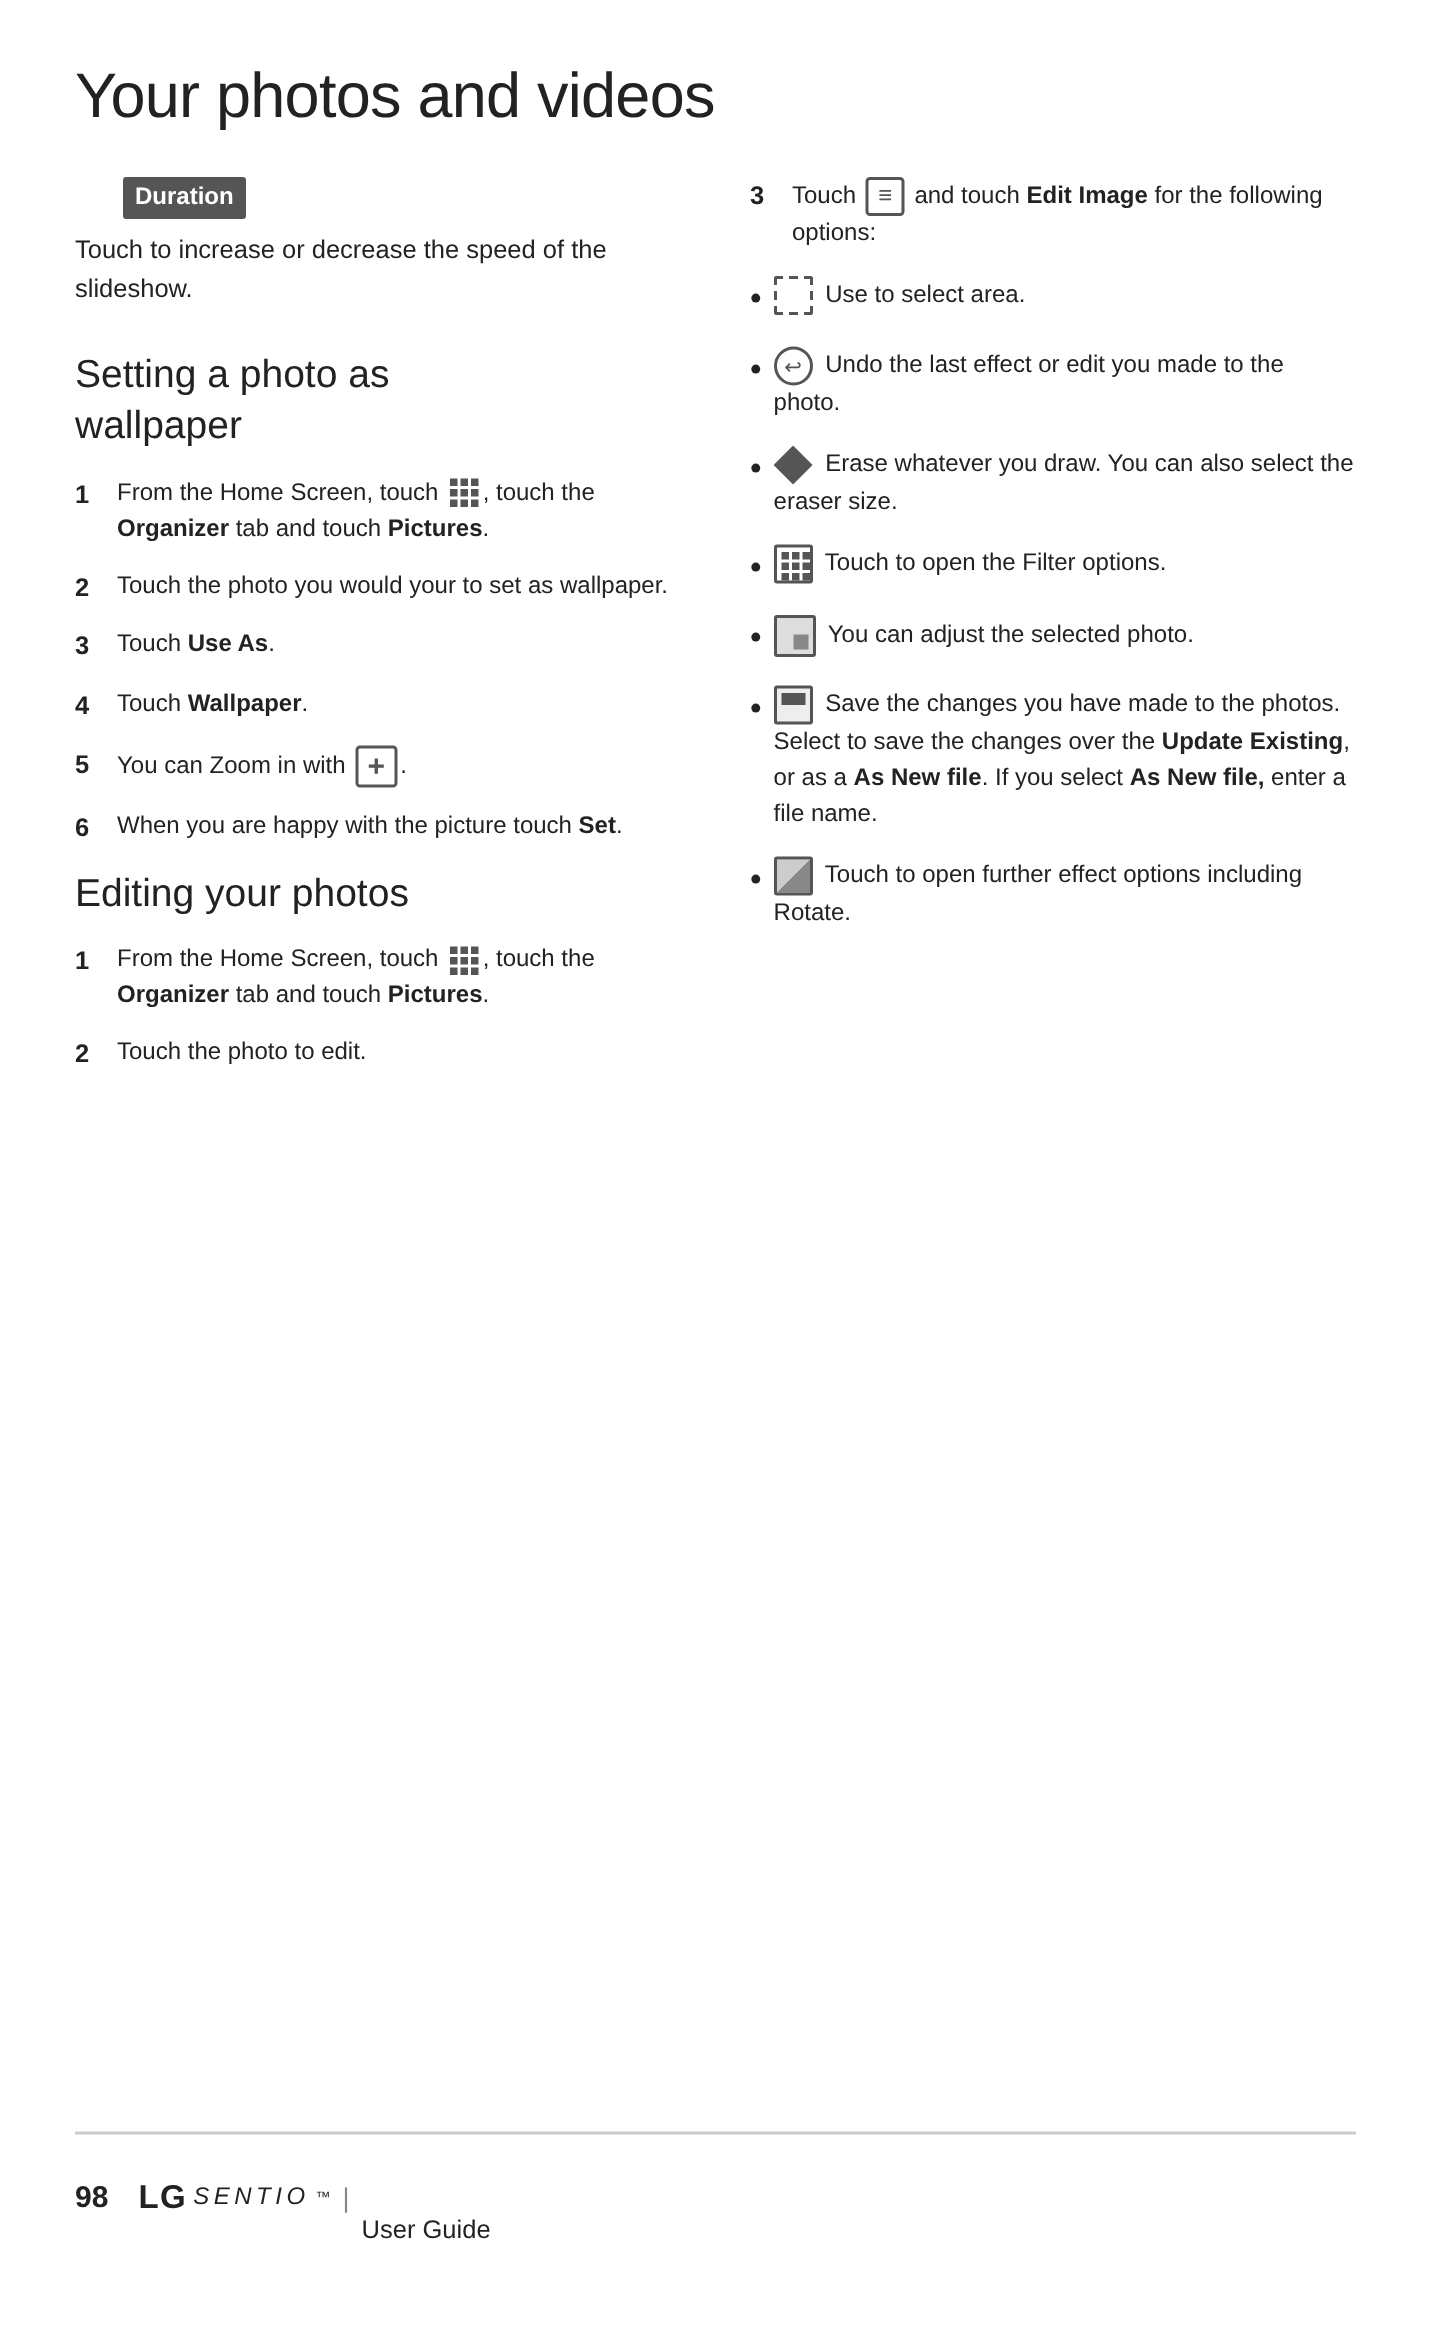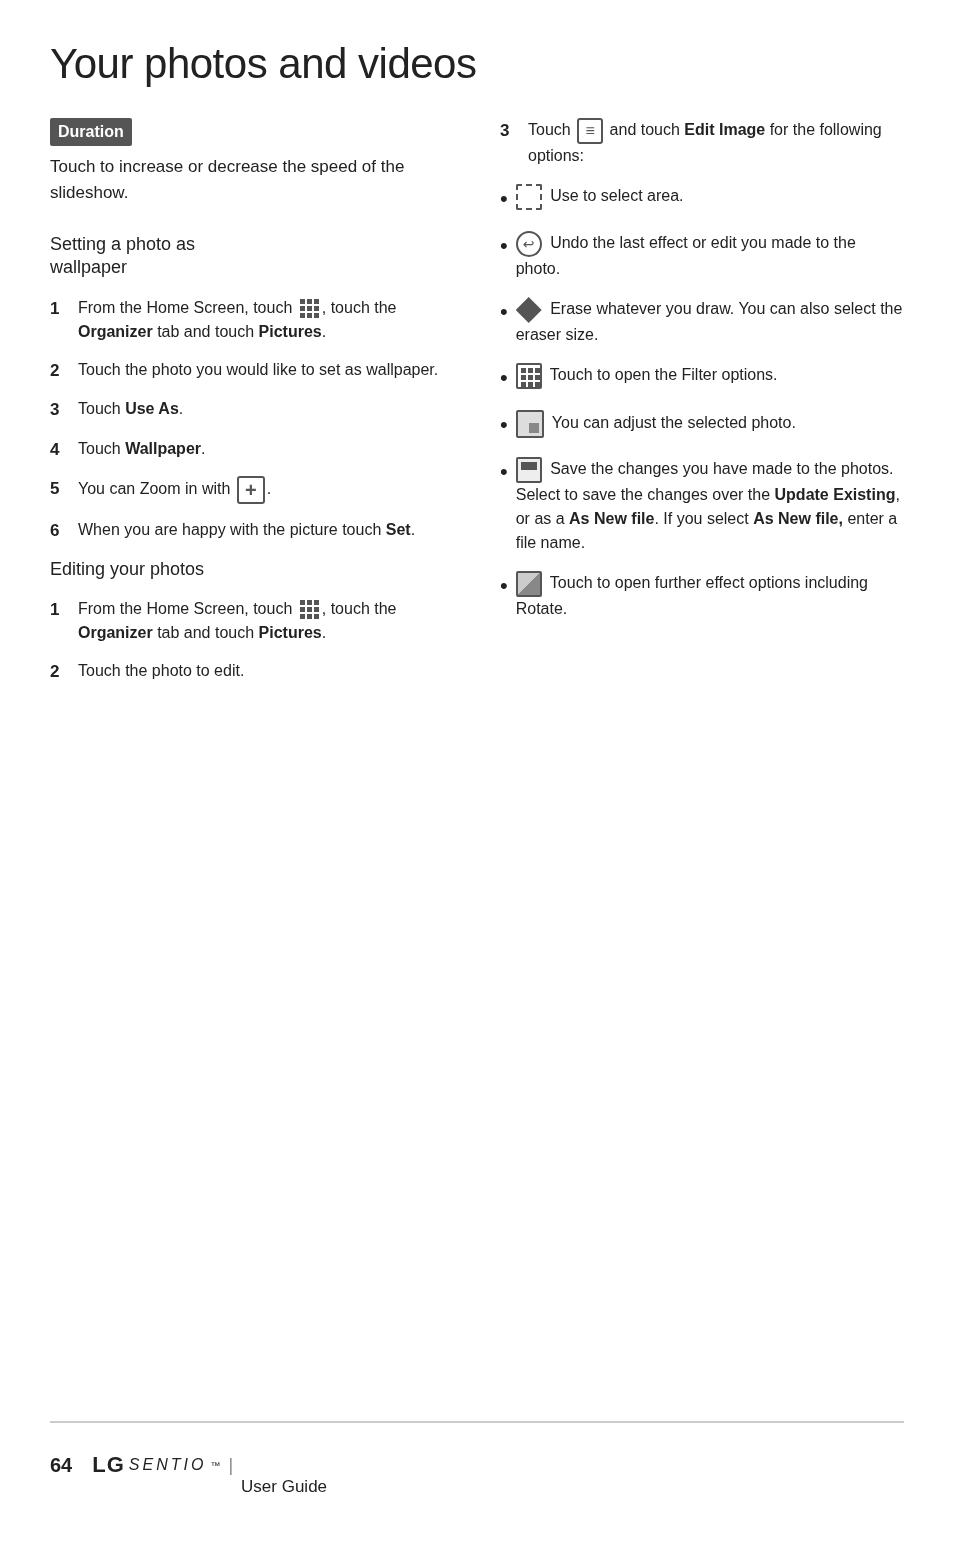--- a/index.html
+++ b/index.html
@@ -49,27 +49,28 @@
     }
     .duration-badge {
       background: #555;
       color: #fff;
       font-size: 16px;
       font-weight: bold;
       padding: 2px 8px;
       border-radius: 2px;
       display: inline-block;
       flex-shrink: 0;
+      margin-left: 32px;
     }
     .duration-text {
       font-size: 17px;
       line-height: 1.5;
     }
     h2.section-title {
-      font-size: 18px;
+      font-size: 26px;
       font-weight: 400;
       color: #222;
       margin-bottom: 16px;
       line-height: 1.3;
     }
     ol.steps {
       list-style: none;
       padding: 0;
       margin: 0;
     }
@@ -328,21 +329,21 @@
                 <span></span>
               <span></span>
                 <span></span>
                 <span></span>
             </span>, touch the <span class="bold">Organizer</span> tab and touch <span class="bold">Pictures</span>.
           </span>
         </li>
 
         <li>
           <span class="step-num">2</span>
-          <span class="step-content">Touch the photo you would like to set as wallpaper.</span>
+          <span class="step-content">Touch the photo you would your to set as wallpaper.</span>
         </li>
 
         <li>
           <span class="step-num">3</span>
           <span class="step-content">Touch <span class="bold">Use As</span>.</span>
         </li>
 
         <li>
           <span class="step-num">4</span>
           <span class="step-content">Touch <span class="bold">Wallpaper</span>.</span>
@@ -468,21 +469,21 @@
             Touch to open further effect options including Rotate.
           </span>
         </li>
 
       </ul>
     </div>
 
   </div>
 
   <div class="footer">
-    <span class="footer-page-num">64</span>
+    <span class="footer-page-num">98</span>
     <div class="sentio-brand">
       <span style="font-size:22px; font-weight:900; letter-spacing:1px;">LG</span>
       <span style="font-size:16px; font-weight:normal; letter-spacing:3px; text-transform:uppercase; font-style:italic;">SENTiO</span>
       <sup style="font-size:10px;">™</sup>
     </div>
     <span class="footer-divider">|</span>
     <span class="footer-guide">User Guide</span>
   </div>
 
 </div>

